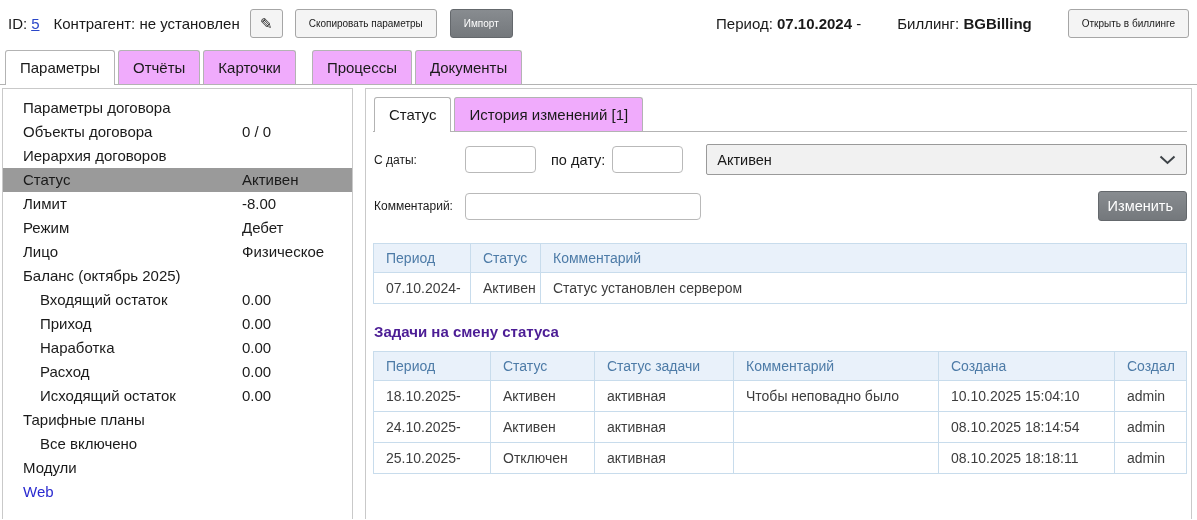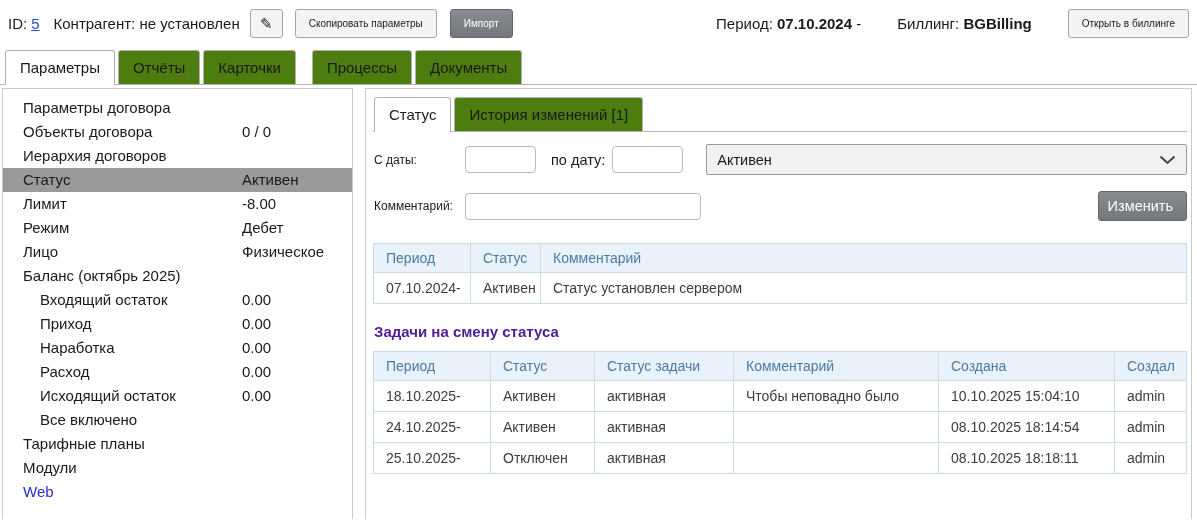--- a/index.html
+++ b/index.html
@@ -54,21 +54,21 @@
 
   
   .maintabs {
     display: flex;
     align-items: flex-end;
     border-bottom: 1px solid #b3b3b3;
     padding: 0 0 0 5px;
     height: 38px;
   }
   .tab {
-    background: #4d7c0f;
+    background: #f0abfc;
     border: 1px solid #b3b3b3;
     border-bottom: none;
     border-radius: 3px 3px 0 0;
     padding: 8px 14px;
     margin-right: 3px;
     cursor: pointer;
     position: relative;
   }
   .tab.active {
     background: #fff;
@@ -220,22 +220,22 @@
       <div class="srow sel"><span class="slabel">Статус</span><span class="sval">Активен</span></div>
       <div class="srow"><span class="slabel">Лимит</span><span class="sval">-8.00</span></div>
       <div class="srow"><span class="slabel">Режим</span><span class="sval">Дебет</span></div>
       <div class="srow"><span class="slabel">Лицо</span><span class="sval">Физическое</span></div>
       <div class="srow"><span class="slabel">Баланс (октябрь 2025)</span></div>
       <div class="srow ind1"><span class="slabel">Входящий остаток</span><span class="sval">0.00</span></div>
       <div class="srow ind1"><span class="slabel">Приход</span><span class="sval">0.00</span></div>
       <div class="srow ind1"><span class="slabel">Наработка</span><span class="sval">0.00</span></div>
       <div class="srow ind1"><span class="slabel">Расход</span><span class="sval">0.00</span></div>
       <div class="srow ind1"><span class="slabel">Исходящий остаток</span><span class="sval">0.00</span></div>
+      <div class="srow"><span class="slabel">Тарифные планы</span></div>
       <div class="srow ind1"><span class="slabel">Все включено</span></div>
-      <div class="srow"><span class="slabel">Тарифные планы</span></div>
       <div class="srow"><span class="slabel">Модули</span></div>
       <div class="srow link"><span class="slabel">Web</span></div>
     </div>
 
     <div class="mainpanel">
 
       <div class="subtabs">
         <div class="tab active">Статус</div>
         <div class="tab">История изменений [1]</div>
       </div>

